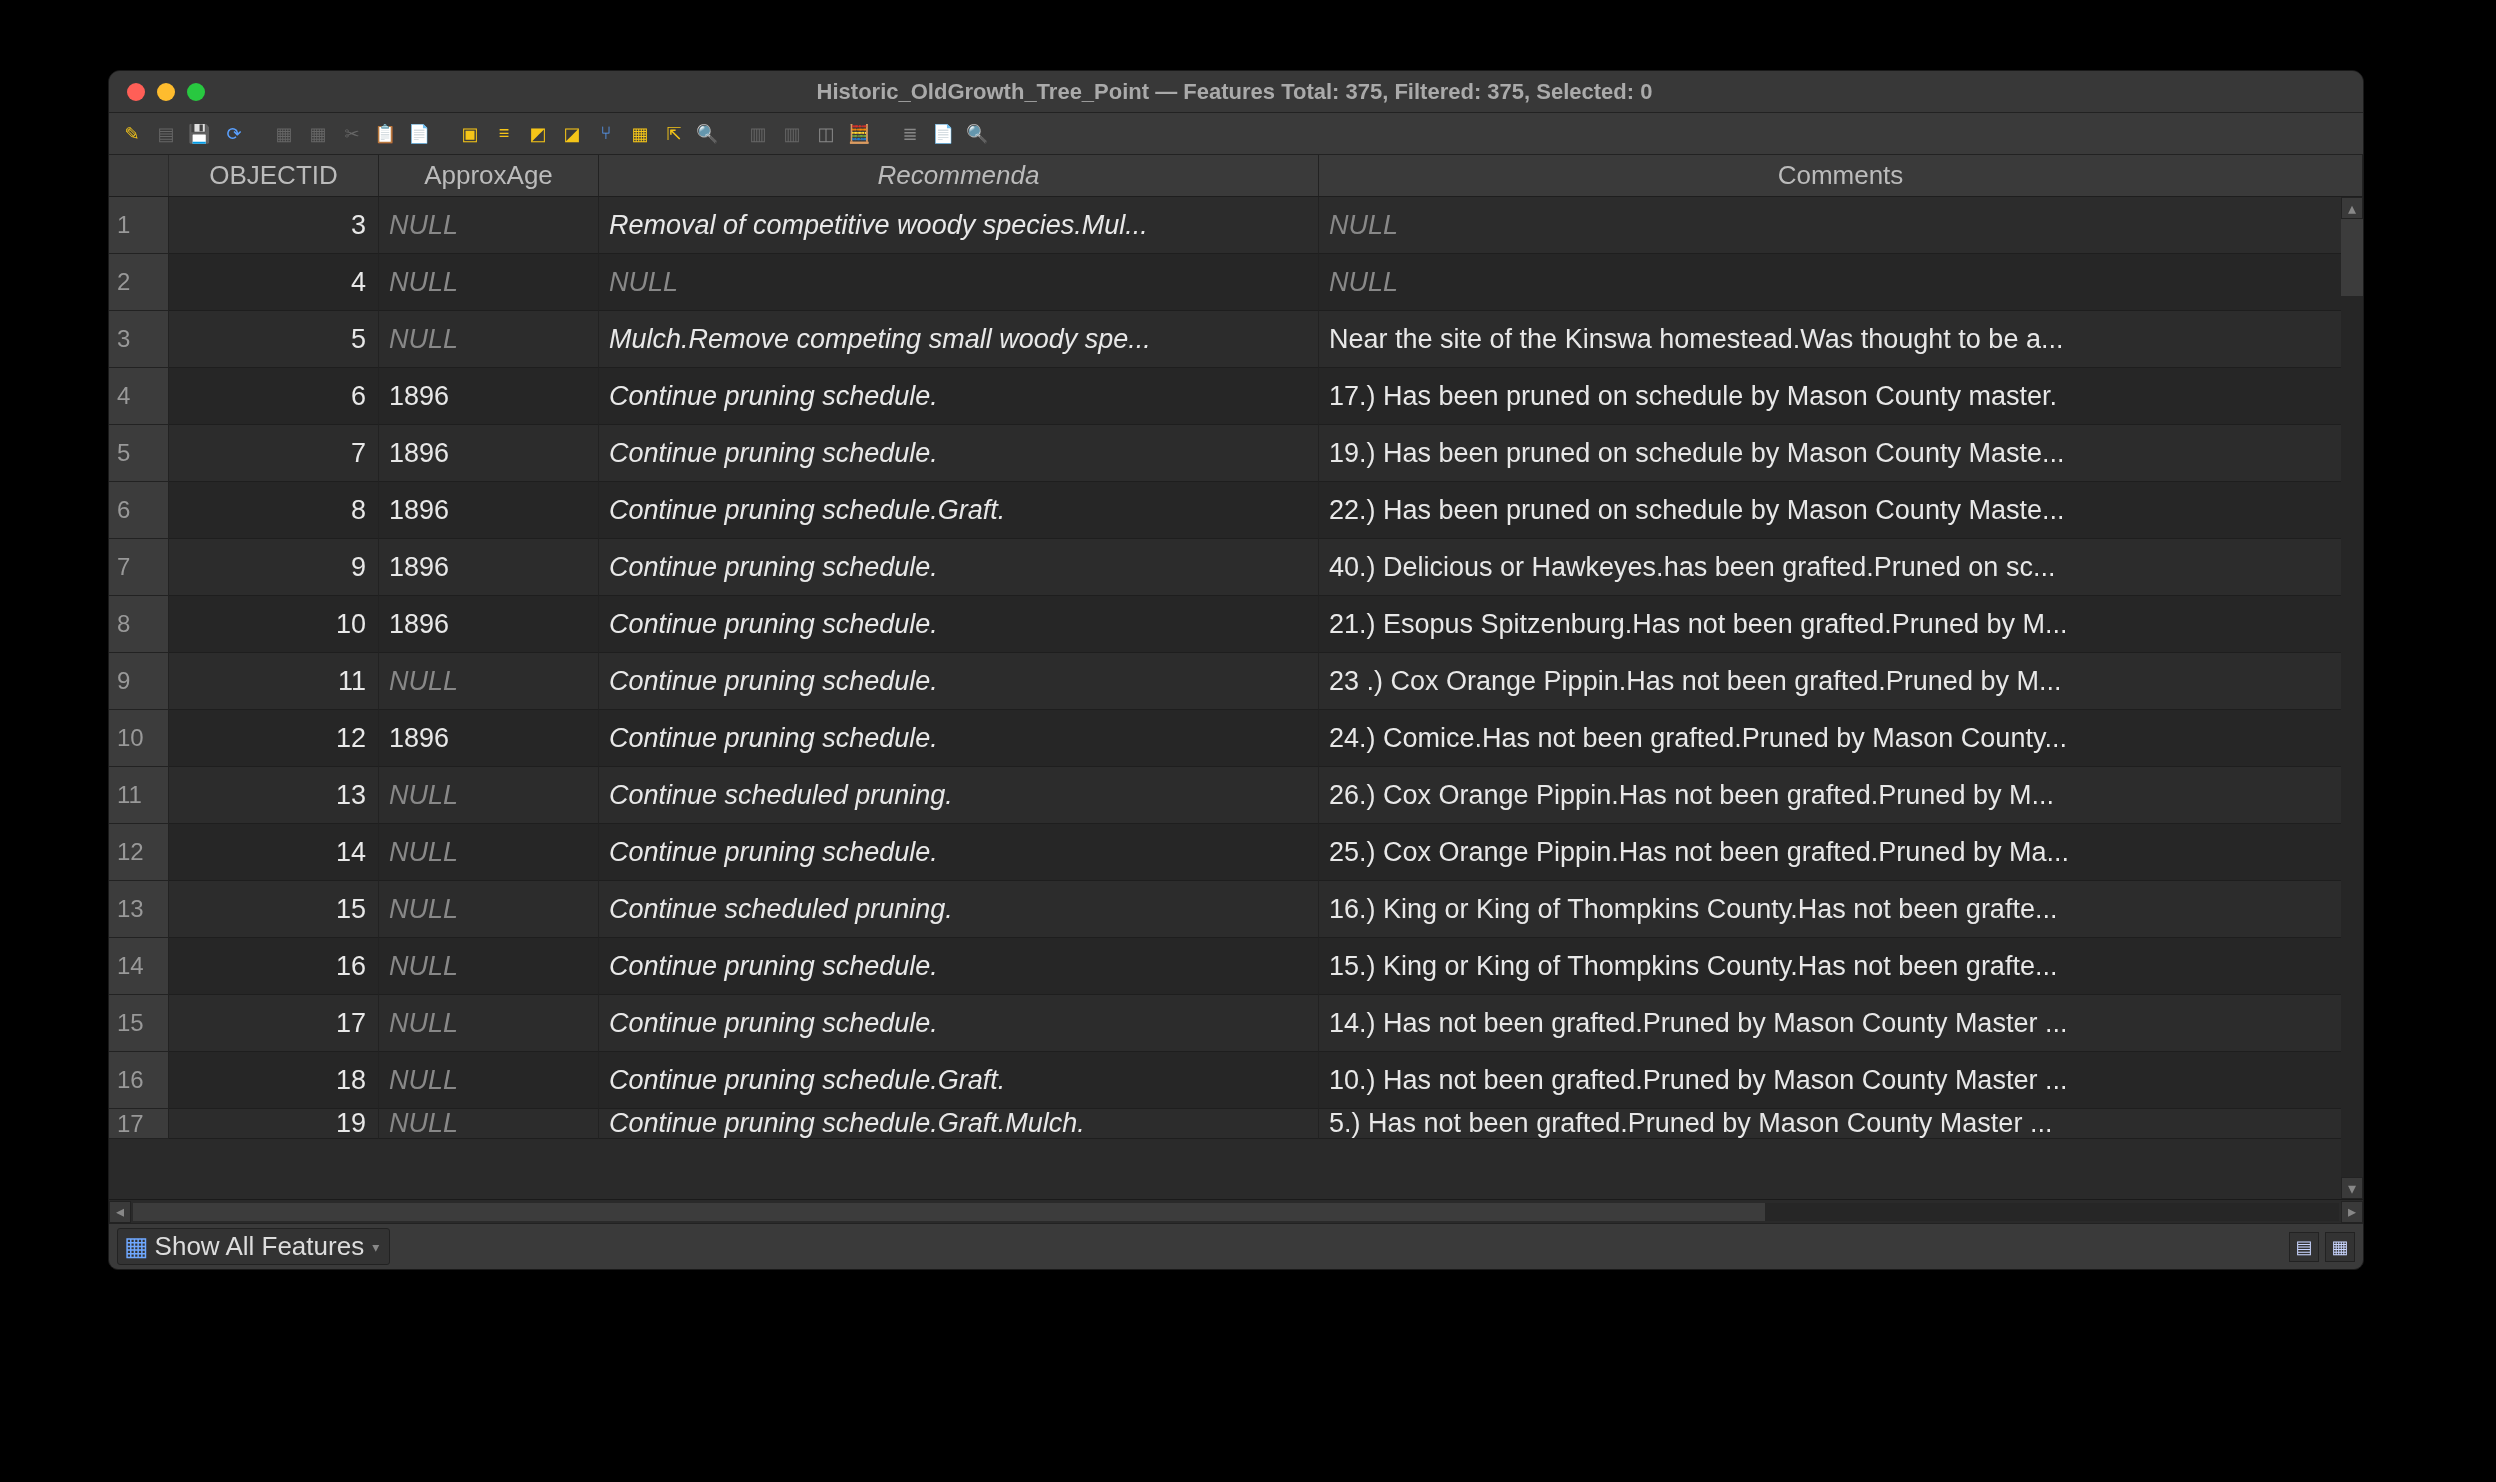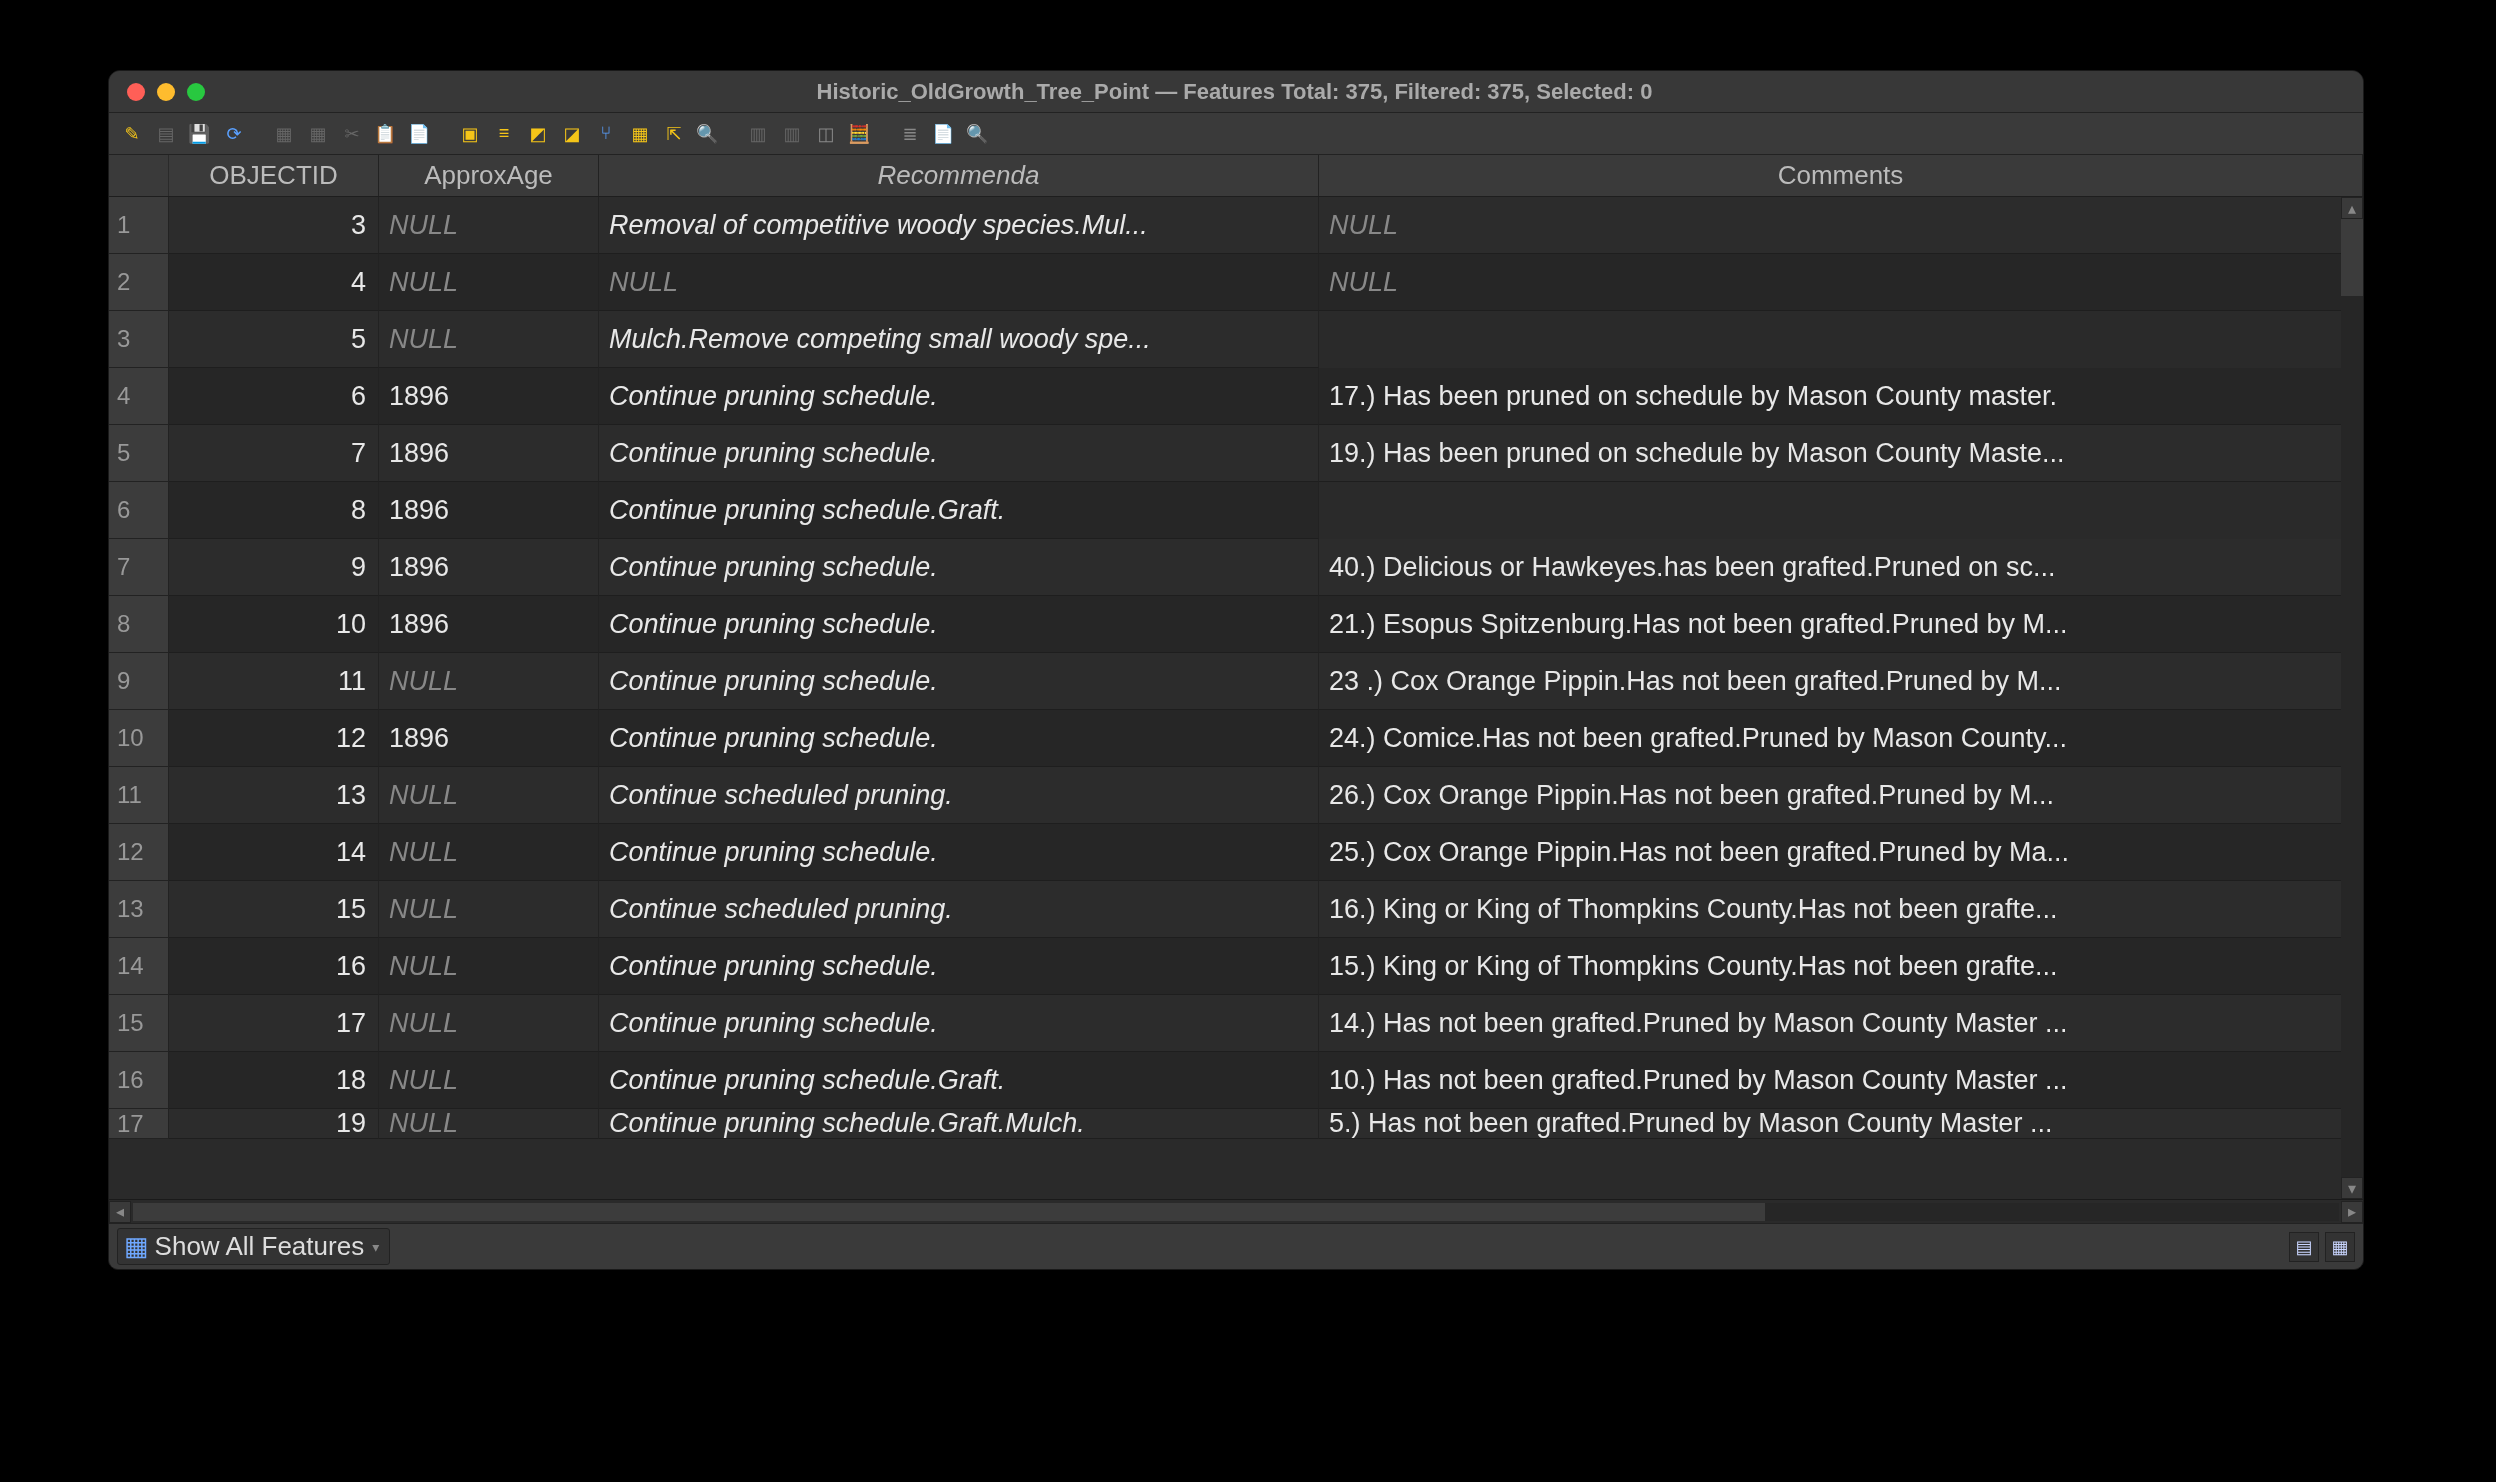--- a/index.html
+++ b/index.html
@@ -274,40 +274,42 @@
           <div class="cell col-objectid">4</div>
           <div class="cell col-age null">NULL</div>
           <div class="cell col-rec null">NULL</div>
           <div class="cell col-comments null">NULL</div>
         </div>
         <div class="row">
           <div class="rownum">3</div>
           <div class="cell col-objectid">5</div>
           <div class="cell col-age null">NULL</div>
           <div class="cell col-rec">Mulch.Remove competing small woody spe...</div>
+          <div class="cell col-comments">Near the site of the Kinswa homestead.Was thought to be a...</div>
         </div>
         <div class="row">
           <div class="rownum">4</div>
           <div class="cell col-objectid">6</div>
           <div class="cell col-age">1896</div>
           <div class="cell col-rec">Continue pruning schedule.</div>
           <div class="cell col-comments">17.) Has been pruned on schedule by Mason County master.</div>
         </div>
         <div class="row">
           <div class="rownum">5</div>
           <div class="cell col-objectid">7</div>
           <div class="cell col-age">1896</div>
           <div class="cell col-rec">Continue pruning schedule.</div>
           <div class="cell col-comments">19.) Has been pruned on schedule by Mason County Maste...</div>
         </div>
         <div class="row">
           <div class="rownum">6</div>
           <div class="cell col-objectid">8</div>
           <div class="cell col-age">1896</div>
           <div class="cell col-rec">Continue pruning schedule.Graft.</div>
+          <div class="cell col-comments">22.) Has been pruned on schedule by Mason County Maste...</div>
         </div>
         <div class="row">
           <div class="rownum">7</div>
           <div class="cell col-objectid">9</div>
           <div class="cell col-age">1896</div>
           <div class="cell col-rec">Continue pruning schedule.</div>
           <div class="cell col-comments">40.) Delicious or Hawkeyes.has been grafted.Pruned on sc...</div>
         </div>
         <div class="row">
           <div class="rownum">8</div>

